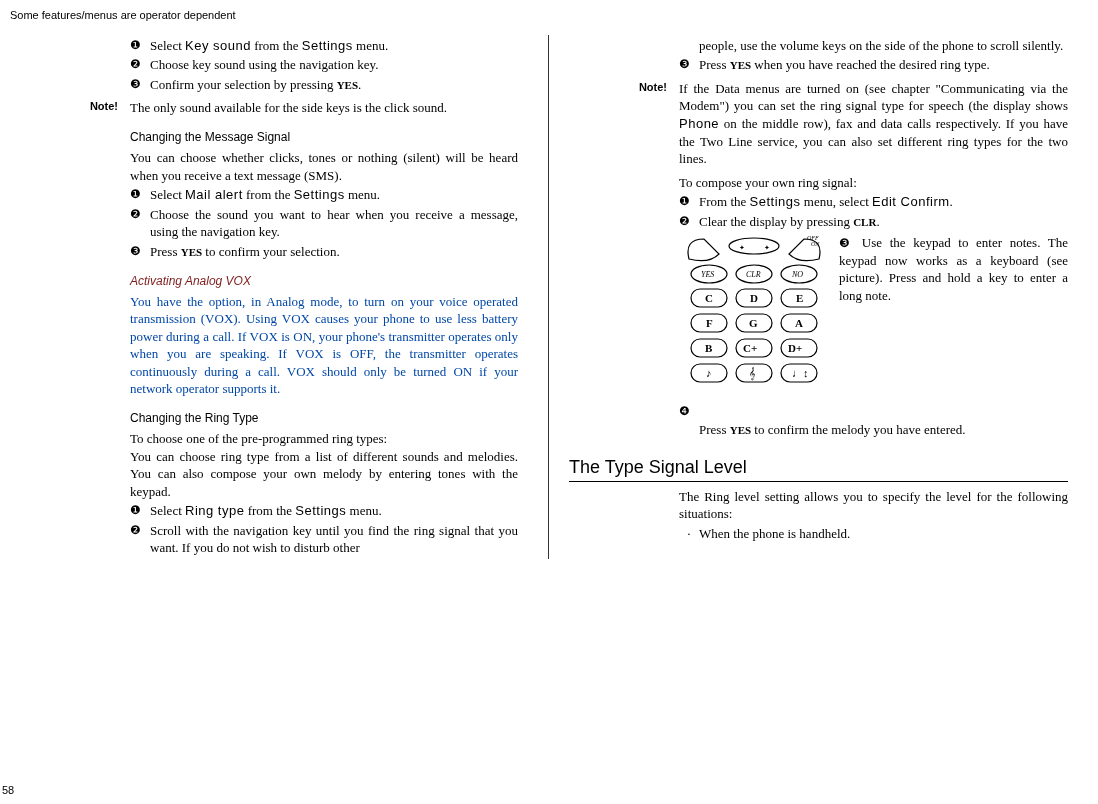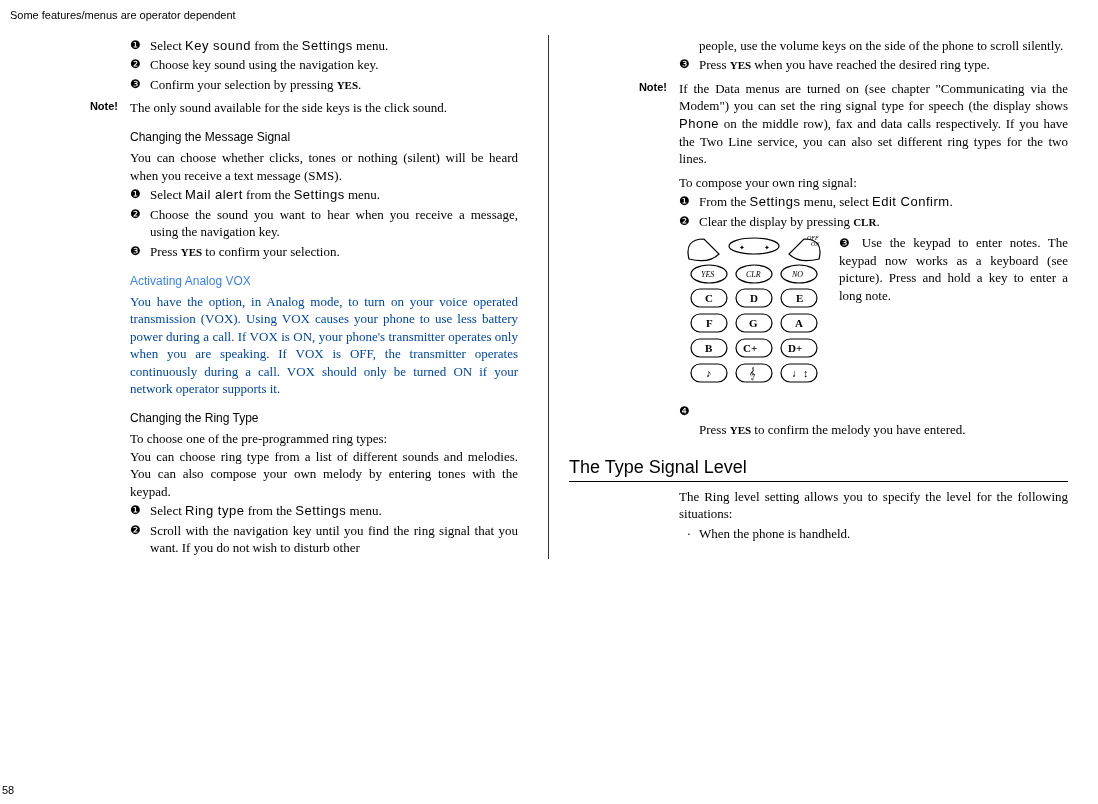--- a/index.html
+++ b/index.html
@@ -45,21 +45,21 @@
     font-size: 11px;
     font-weight: 600;
     box-sizing: border-box;
   }
   .note-body { flex: 1; text-align: justify; }
   .h2 {
     font-family: "Futura", "Century Gothic", sans-serif;
     font-size: 12px;
     margin: 12px 0 4px 0;
   }
-  .h2.blue { color: #3b82f6; }
+  .h2.blue { color: #7f1d1d; font-style: italic; }
   .h1-row { margin: 16px 0 6px 0; }
   .h1 {
     font-family: "Futura", "Century Gothic", sans-serif;
     font-size: 18px;
     border-bottom: 1px solid #000;
     padding-bottom: 2px;
   }
   ol.num { list-style: none; padding: 0; margin: 2px 0; }
   ol.num > li { display: flex; margin: 2px 0; }
   ol.num > li .bullet { flex: 0 0 20px; font-family: sans-serif; font-size: 12px; }

